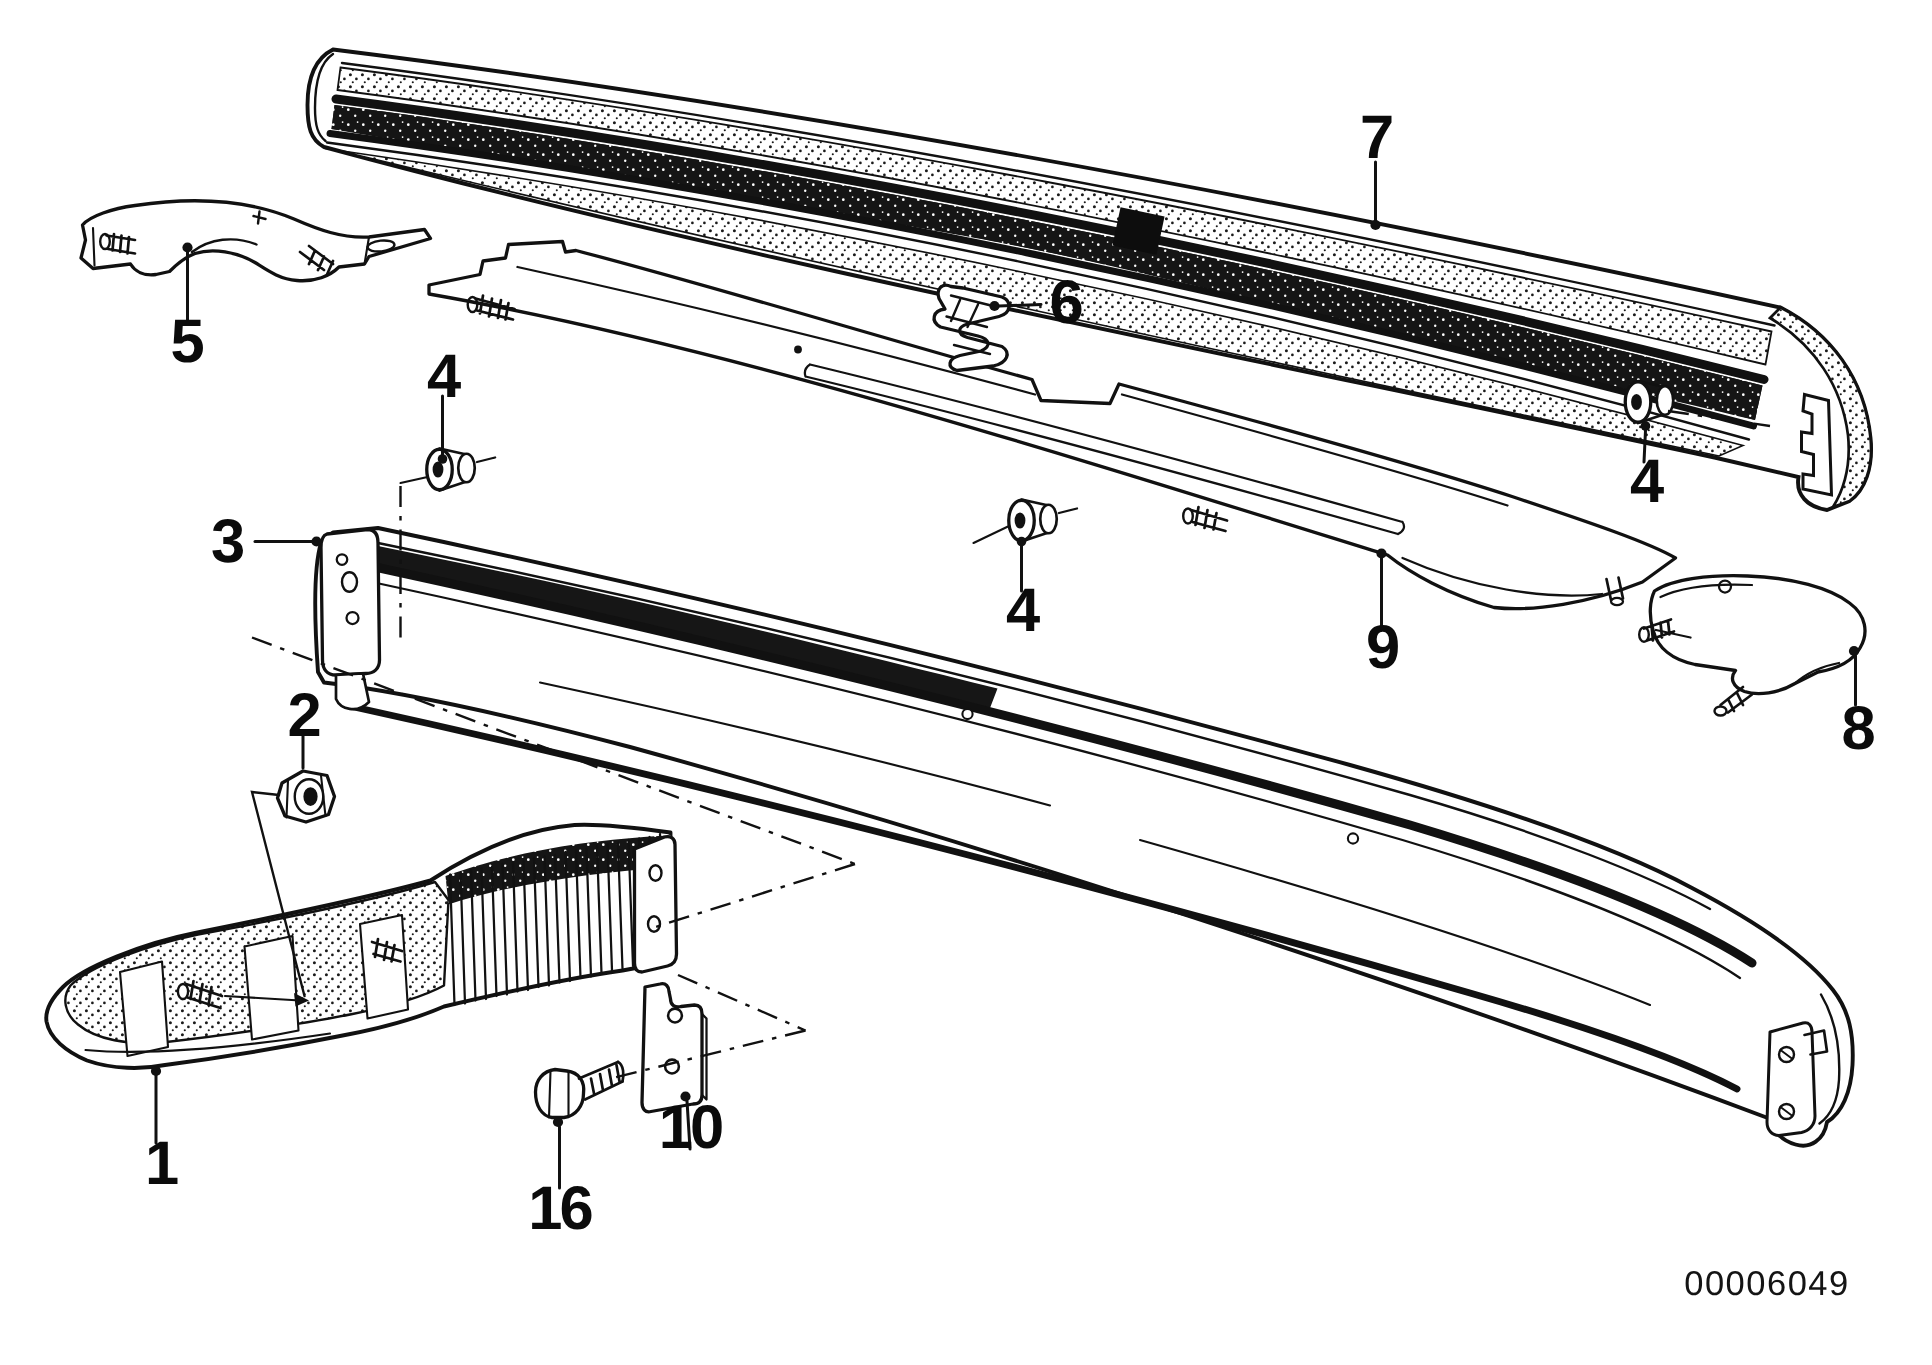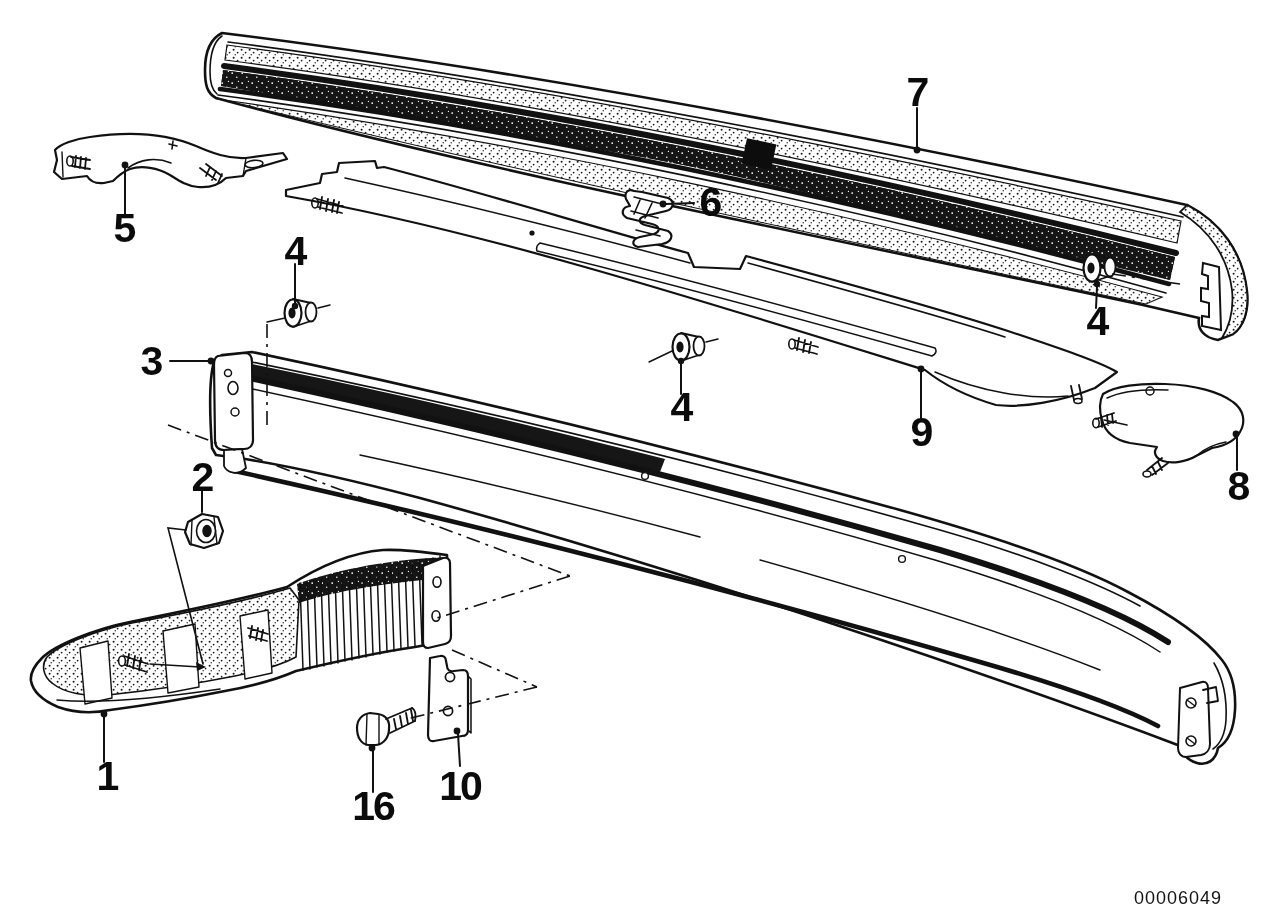--- a/index.html
+++ b/index.html
@@ -8,21 +8,21 @@
     font-family:"Liberation Sans", sans-serif;overflow:hidden;
   }
   .stage svg{position:absolute;left:0;top:0;}
   .callout{
     position:absolute;transform:translate(-50%,-50%);
     font-weight:bold;font-size:41px;line-height:1;color:#0b0b0b;
     letter-spacing:-2px;user-select:none;cursor:pointer;
   }
   .diagram-number{
     position:absolute;transform:translate(-50%,-50%);
-    font-size:18px;color:#141414;letter-spacing:1px;margin-top:42px;
+    font-size:23px;color:#141414;letter-spacing:1px;
   }
 </style>
 </head>
 <body>
 
 <div class="stage">
 
 <svg width="1288" height="910" viewBox="0 0 1288 910">
   <defs>
     <pattern id="stip" width="8" height="8" patternUnits="userSpaceOnUse">
@@ -228,17 +228,17 @@
   <div class="callout" style="left:202px;top:477px">2</div>
   <div class="callout" style="left:151px;top:361px">3</div>
   <div class="callout" style="left:295px;top:251px">4</div>
   <div class="callout" style="left:681px;top:407px">4</div>
   <div class="callout" style="left:1097px;top:321px">4</div>
   <div class="callout" style="left:124px;top:228px">5</div>
   <div class="callout" style="left:710px;top:202px">6</div>
   <div class="callout" style="left:917px;top:92px">7</div>
   <div class="callout" style="left:1238px;top:486px">8</div>
   <div class="callout" style="left:921px;top:432px">9</div>
-  <div class="callout" style="left:460px;top:786px">10</div>
+  <div class="callout" style="left:460px;top:752px">10</div>
   <div class="callout" style="left:373px;top:806px">16</div>
 
   <div class="diagram-number" style="left:1178px;top:856px">00006049</div>
 </div>
 
 </body></html>

